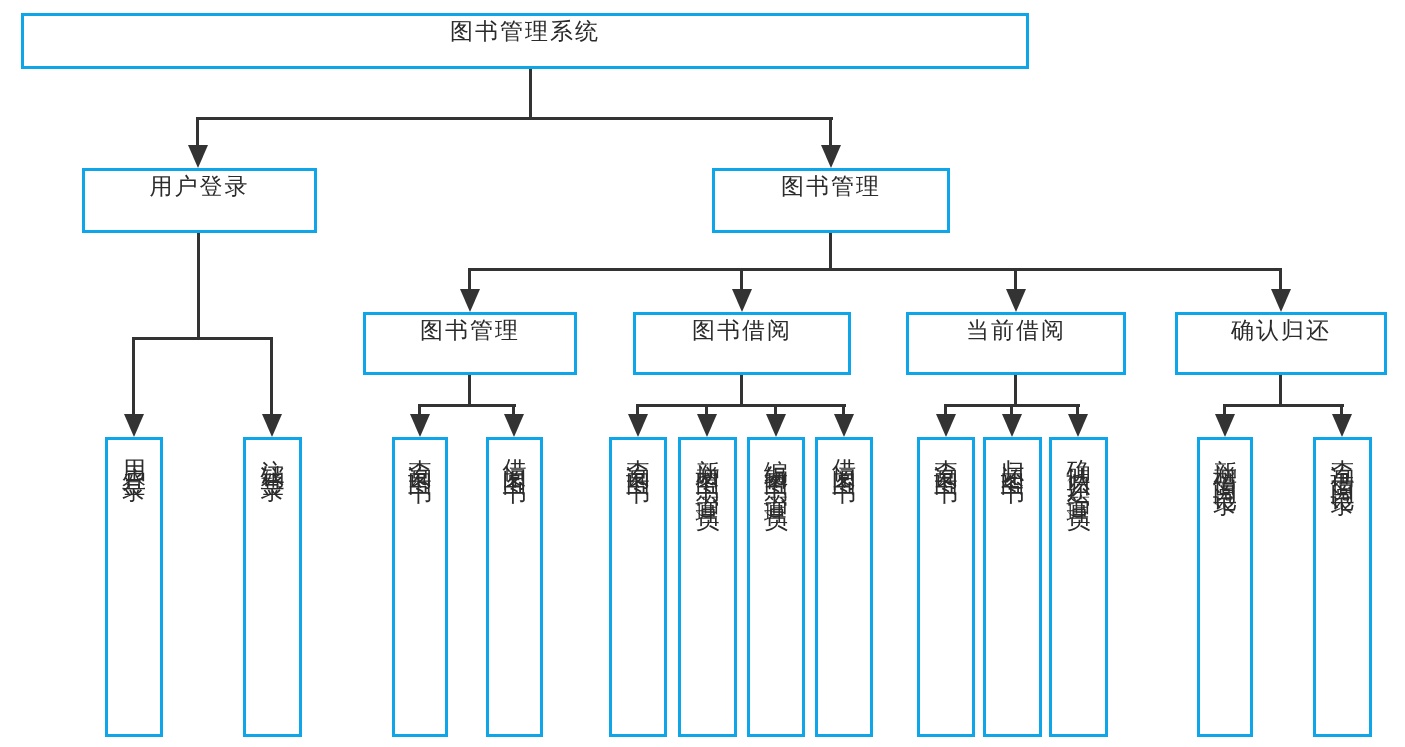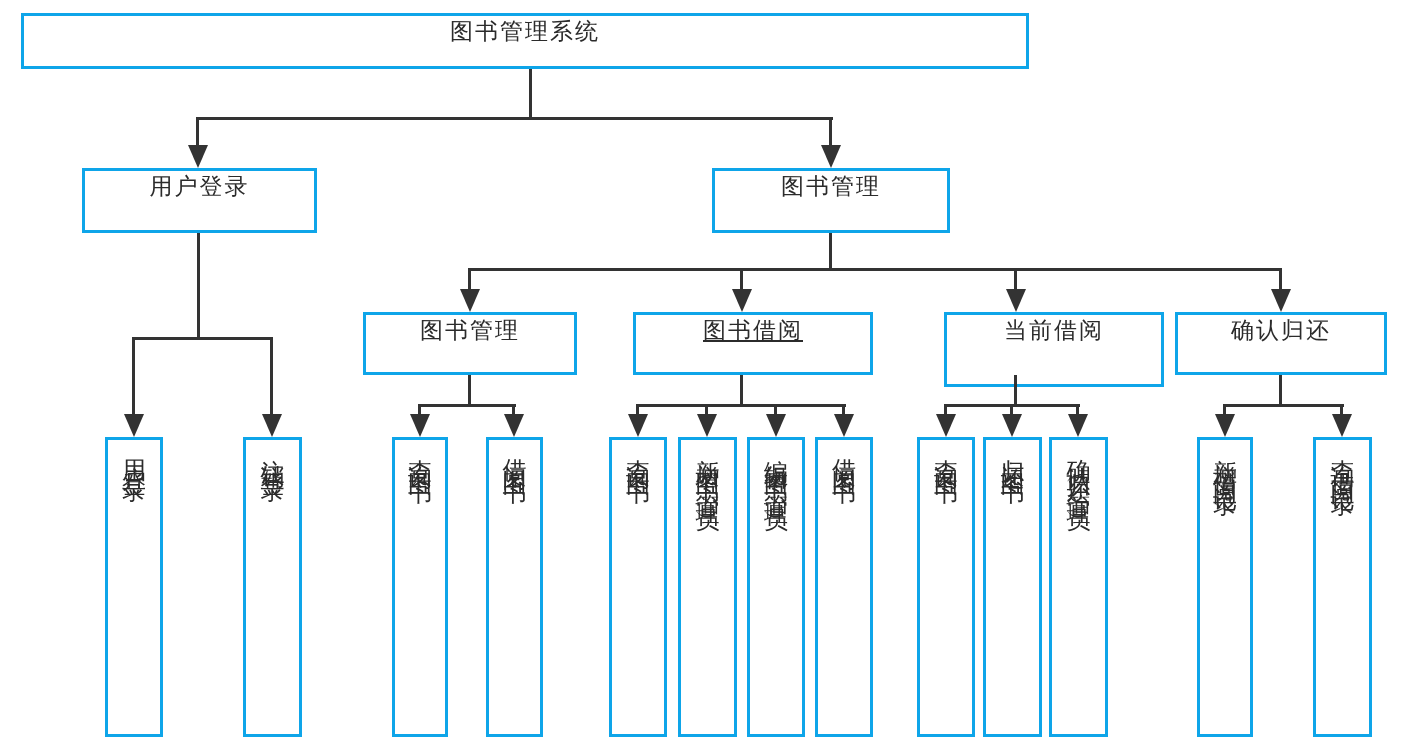--- a/index.html
+++ b/index.html
@@ -67,24 +67,24 @@
   <div class="box h" style="left:82px; top:168px; width:235px; height:65px;">
     <span>用户登录</span>
   </div>
   <div class="box h" style="left:712px; top:168px; width:238px; height:65px;">
     <span>图书管理</span>
   </div>
 
   <div class="box h" style="left:363px; top:312px; width:214px; height:63px;">
     <span>图书管理</span>
   </div>
-  <div class="box h" style="left:633px; top:312px; width:240px; height:63px;text-decoration:underline;">
+  <div class="box h" style="left:633px; top:312px; width:218px; height:63px;">
     <span>图书借阅</span>
   </div>
-  <div class="box h" style="left:906px; top:312px; width:220px; height:75px;margin-left:38px;">
+  <div class="box h" style="left:906px; top:312px; width:220px; height:63px;">
     <span>当前借阅</span>
   </div>
   <div class="box h" style="left:1175px; top:312px; width:212px; height:63px;">
     <span>确认归还</span>
   </div>
 
   <div class="box v" style="left:105px; top:437px; width:58px; height:300px;">
     <span>用户登录</span>
   </div>
   <div class="box v" style="left:243px; top:437px; width:59px; height:300px;">

